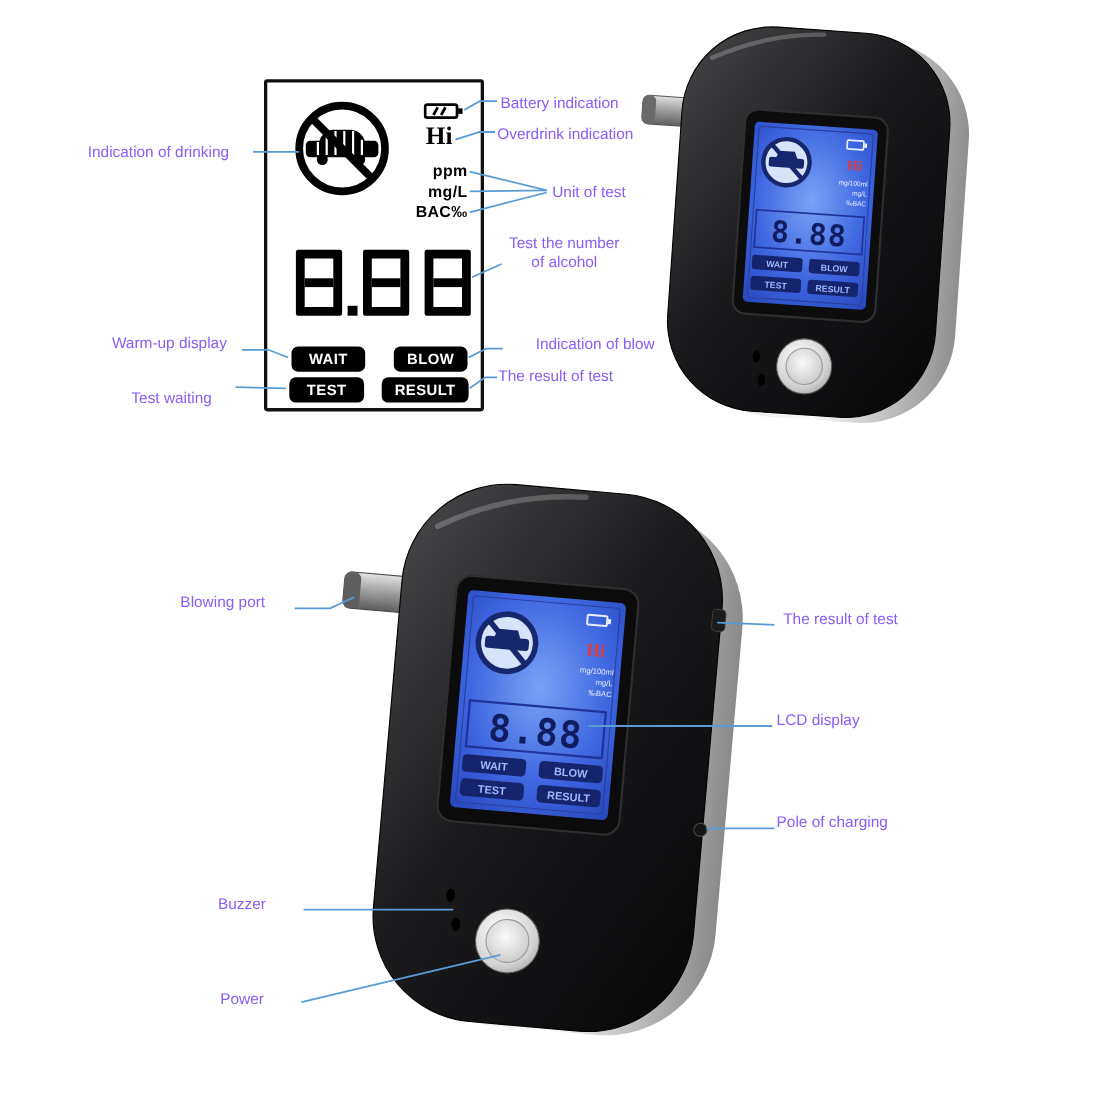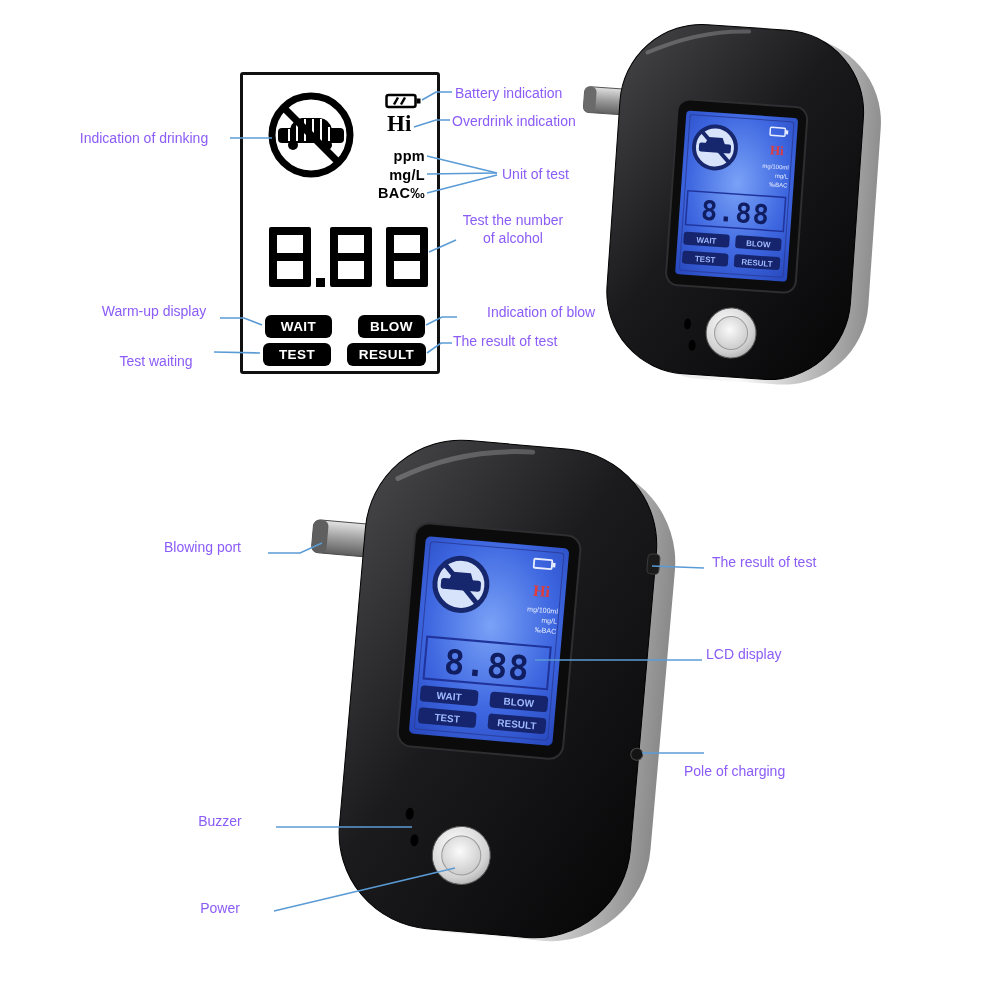--- a/index.html
+++ b/index.html
@@ -18,21 +18,21 @@
   .lbl-drinking { left:60px;  top:130px; width:168px; }
   .lbl-unit     { left:502px; top:166px; }
   .lbl-number   { left:455px; top:212px; width:116px; }
   .lbl-warmup   { left:90px;  top:303px; width:128px; }
   .lbl-blow     { left:459px; top:304px;margin-left:28px; }
   .lbl-testwait { left:100px; top:338px; width:112px;margin-top:15px; }
   .lbl-result1  { left:453px; top:333px; }
   .lbl-blowport { left:140px; top:539px; width:125px; }
   .lbl-result2  { left:712px; top:554px; }
   .lbl-lcd      { left:706px; top:646px;text-align:center; }
-  .lbl-charging { left:684px; top:739px;margin-top:24px; }
+  .lbl-charging { left:706px; top:739px; }
   .lbl-buzzer   { left:170px; top:813px; width:100px; }
   .lbl-power    { left:170px; top:900px; width:100px; }
 
   
   .lcd-diagram { position:absolute; left:240px; top:72px; width:200px; height:302px;
                  border:3px solid #111; border-radius:3px; background:#fff; z-index:5; }
   .nodrink { position:absolute; left:22px; top:14px; }
   .bat     { position:absolute; left:142px; top:18px; }
   .hi      { position:absolute; left:144px; top:36px; font-family:"Liberation Serif", serif;
              font-weight:bold; font-size:23px; color:#000; }

